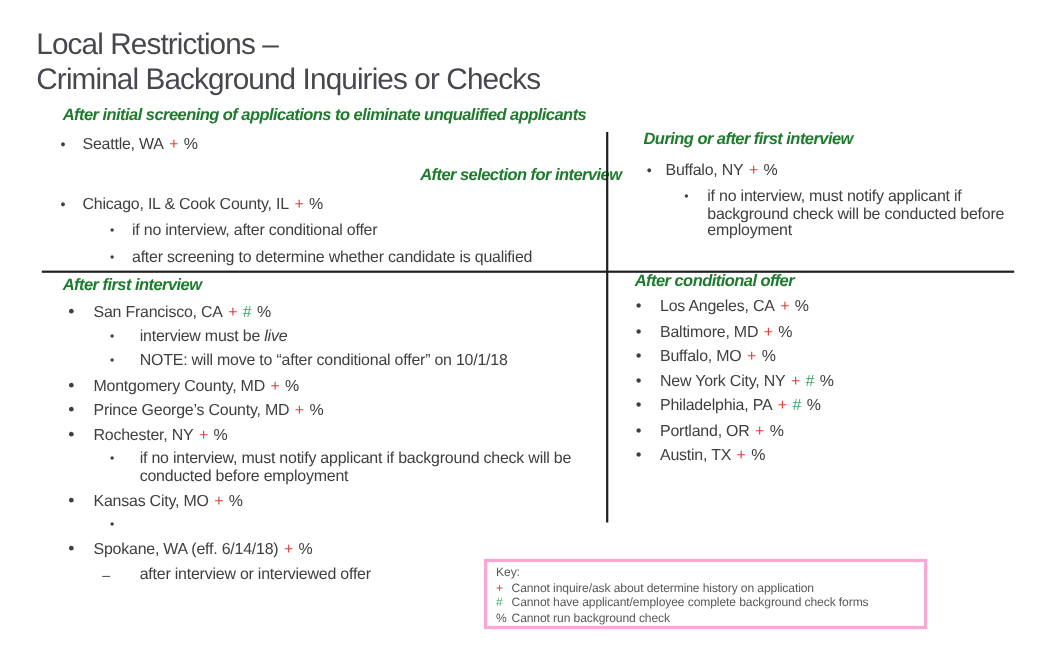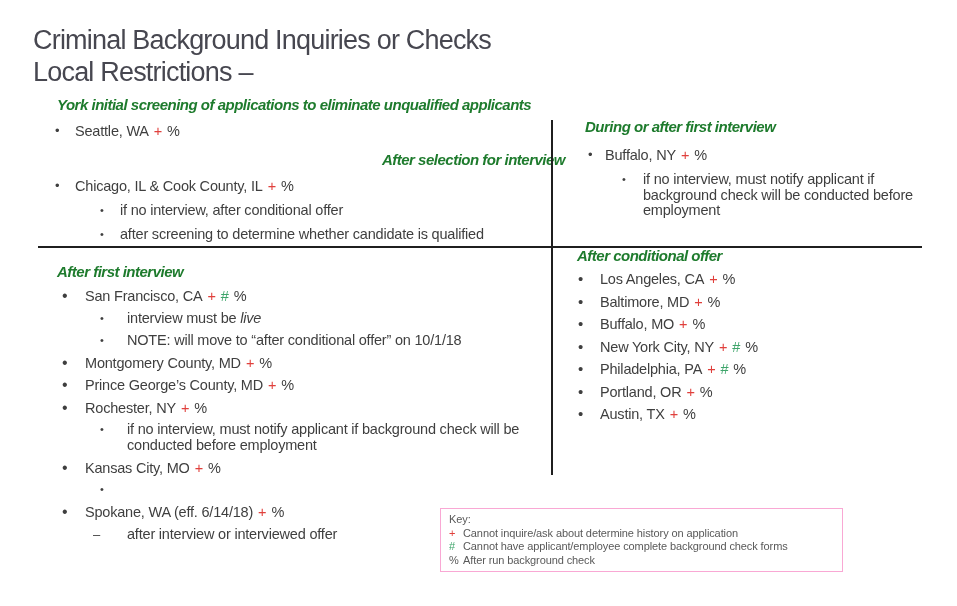--- a/index.html
+++ b/index.html
@@ -33,21 +33,21 @@
 
   
   .sec-rt { left:585px; top:119px; width:340px; }
   .sec-rt .item-main { margin-top:12px; padding-left:3px; }
   .sec-rt .item-main .blt { width:17px; }
   .sec-rt .sub { margin-left:37px; margin-top:9px; line-height:15.5px; }
   .sec-rt .sub .blt { width:21px; font-size:11px; }
   .sec-rt .sub .txt { width:280px; }
 
   
-  .sec-lb { left:55px; top:264px; width:520px; }
+  .sec-lb { left:55px; top:252px; width:520px; }
   .sec-lb .hd { margin-left:2px; margin-bottom:8px; }
   .sec-lb .item-main { padding-left:7px; margin-bottom:6.5px; }
   .sec-lb .item-main .blt { width:23px; font-size:16px; }
   .sec-lb .sub { margin-left:45px; margin-bottom:6.5px; line-height:15.5px; }
   .sec-lb .sub .blt { width:27px; font-size:11px; }
   .sec-lb .sub .txt { width:405px; }
   .sec-lb .sub-dash { margin-left:38px; line-height:15.5px; }
   .sec-lb .sub-dash .blt { width:34px; font-size:13px; }
 
   
@@ -55,40 +55,40 @@
   .sec-rb .hd { margin-bottom:7px; }
   .sec-rb .item-main { padding-left:1px; margin-bottom:6.5px; }
   .sec-rb .item-main .blt { width:22px; font-size:15px; }
 
   
   .div-h { position:absolute; left:38px; top:246px; width:884px; height:2px; background:#1f1f1f; }
   .div-v { position:absolute; left:551px; top:120px; width:2px; height:355px; background:#1f1f1f; }
 
   
   .keybox { position:absolute; left:440px; top:508px; width:403px; height:64px;
-            border:1px solid #f9a8d4; padding:4px 8px; font-size:11px; line-height:13.5px;
+            border:3px solid #f9a8d4; padding:4px 8px; font-size:11px; line-height:13.5px;
             color:#595959; letter-spacing:-0.1px; }
   .key-row { display:flex; }
   .key-sym { flex:none; width:14px; }
   .ks-plus { color:#e0403c; }
   .ks-hash { color:#3fa56b; }
   .ks-pct  { color:#595959; }
 </style>
 </head>
 <body>
 
 <div class="slide">
 
   <div class="title">
+    <div>Local Restrictions –</div>
     <div>Criminal Background Inquiries or Checks</div>
-    <div>Local Restrictions –</div>
   </div>
 
   <div class="sec sec-lt">
-    <div class="hd">York initial screening of applications to eliminate unqualified applicants</div>
+    <div class="hd">After initial screening of applications to eliminate unqualified applicants</div>
 
     <div class="item item-main">
       <span class="blt">•</span>
       <span class="txt"><span>Seattle, WA</span><span class="mk mk-plus">+</span><span class="mk mk-pct">%</span></span>
     </div>
 
     <div class="hd hd2">After selection for interview</div>
 
     <div class="item item-main">
       <span class="blt">•</span>
@@ -211,17 +211,17 @@
     <div class="key-row">
       <span class="key-sym ks-plus">+</span>
       <span>Cannot inquire/ask about determine history on application</span>
     </div>
     <div class="key-row">
       <span class="key-sym ks-hash">#</span>
       <span>Cannot have applicant/employee complete background check forms</span>
     </div>
     <div class="key-row">
       <span class="key-sym ks-pct">%</span>
-      <span>After run background check</span>
+      <span>Cannot run background check</span>
     </div>
   </div>
 
 </div>
 
 </body></html>

